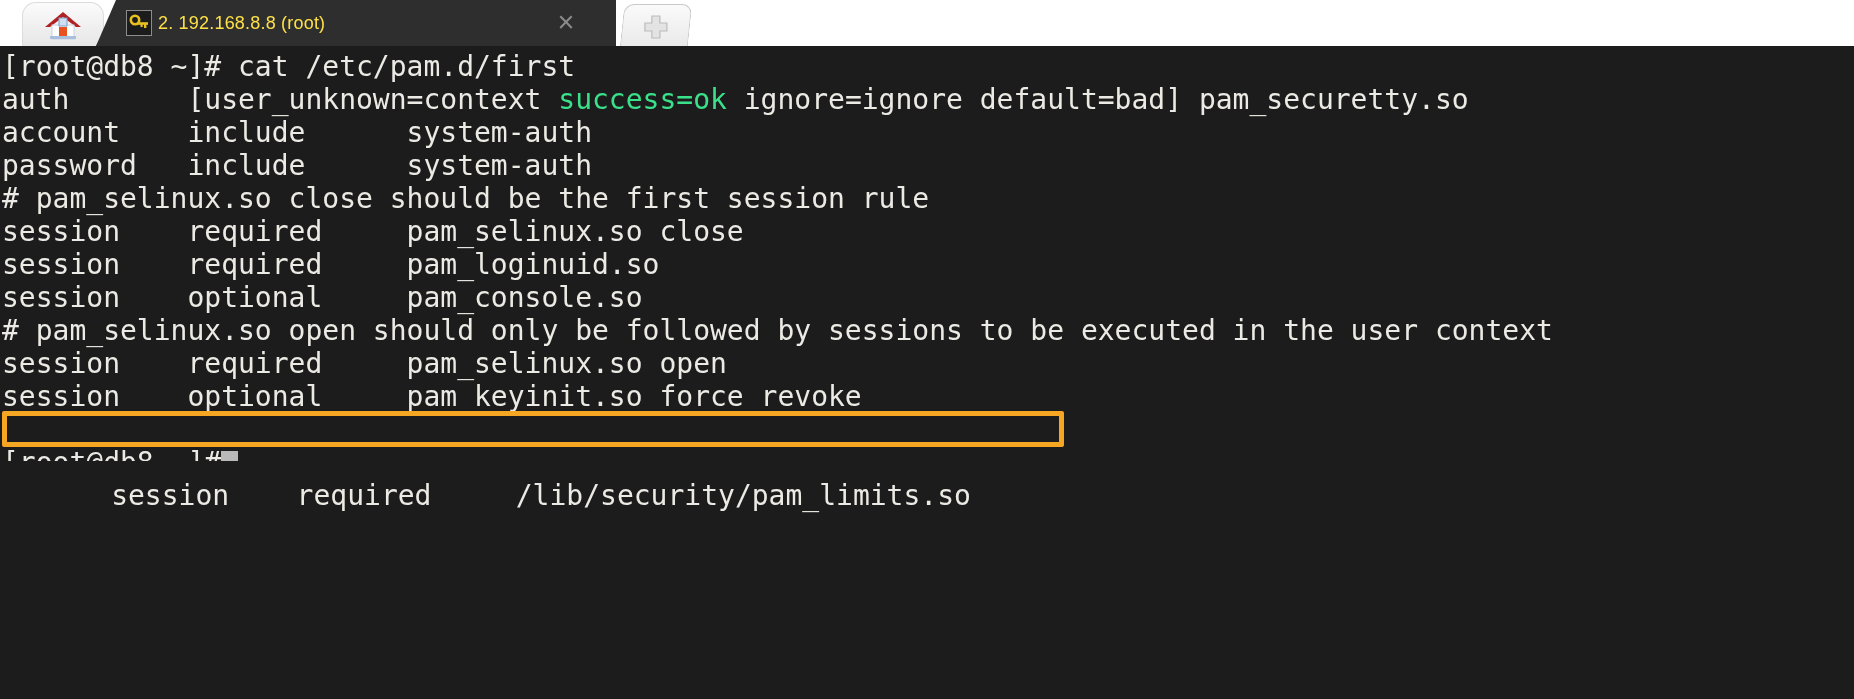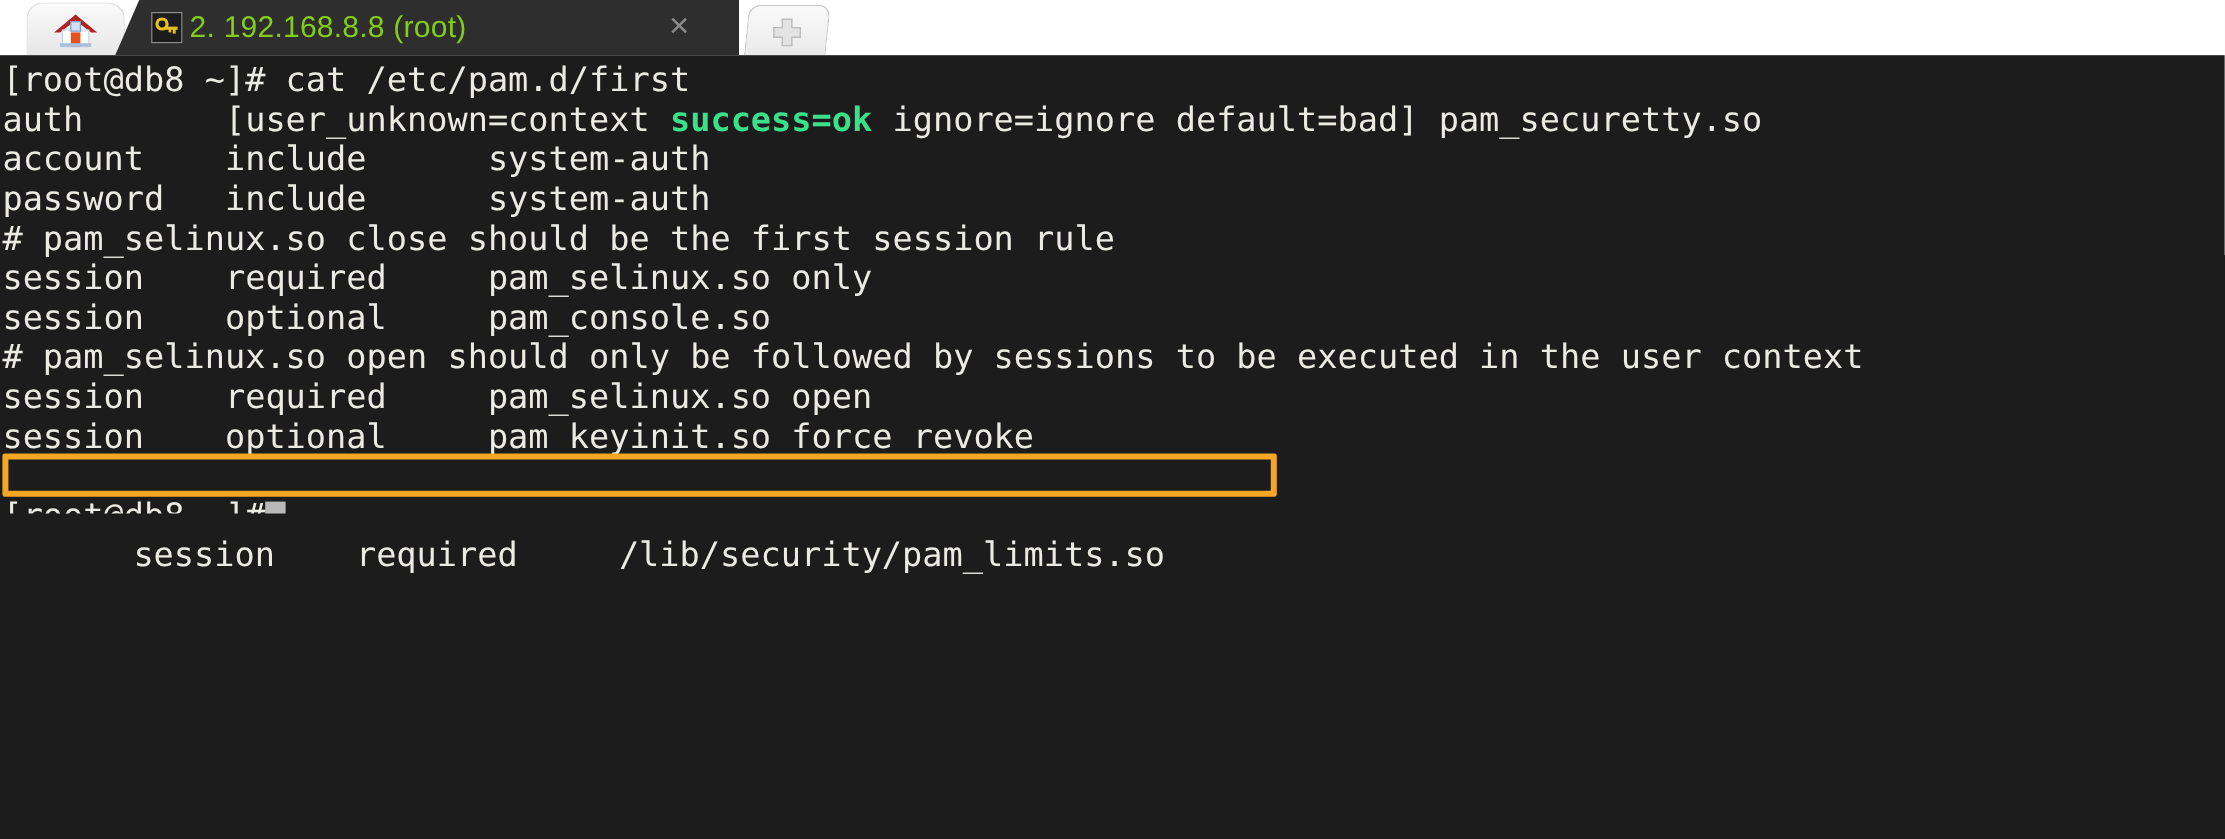--- a/index.html
+++ b/index.html
@@ -78,23 +78,23 @@
     background: #1c1c1c;
     border: 1px solid #8d8d8d;
     box-sizing: border-box;
     display: flex;
     align-items: center;
     justify-content: center;
     flex: none;
   }
 
   .tab-title {
-    color: #84cc16;
+    color: #fde047;
     font-family: "Liberation Sans", sans-serif;
-    font-size: 25px;
+    font-size: 18px;
     margin-left: 6px;
     white-space: nowrap;
     letter-spacing: 0.2px;
   }
 
   .tab-close {
     position: absolute;
     right: 36px;
     top: 9px;
     width: 28px;
@@ -145,21 +145,21 @@
   .tline {
     height: 33px;
     line-height: 33px;
     font-family: "DejaVu Sans Mono", monospace;
     font-size: 28px;
     color: #eceae4;
     white-space: pre;
     letter-spacing: 0px;
   }
 
-  .tline .grn { color: #3ae08a; font-weight: bold; }
+  .tline .grn { color: #3ae08a; }
 
   .hl-wrap {
     position: relative;
     display: block;
     height: 33px;
   }
   .hl-box {
     position: absolute;
     left: 0px;
     top: -2px;
@@ -235,21 +235,22 @@
   <div id="term-lines">
 
     <div class="tline">[root@db8 ~]# cat /etc/pam.d/first</div>
 
 
     <div class="tline"><span>auth       [user_unknown=context </span><span class="grn">success=ok</span><span> ignore=ignore default=bad] pam_securetty.so</span></div>
 
     <div class="tline">account    include      system-auth</div>
     <div class="tline">password   include      system-auth</div>
     <div class="tline"># pam_selinux.so close should be the first session rule</div>
-    <div class="tline">session    required     pam_selinux.so only</div>
+    <div class="tline">session    required     pam_selinux.so close</div>
+    <div class="tline">session    required     pam_loginuid.so</div>
     <div class="tline">session    optional     pam_console.so</div>
     <div class="tline"># pam_selinux.so open should only be followed by sessions to be executed in the user context</div>
     <div class="tline">session    required     pam_selinux.so open</div>
     <div class="tline">session    optional     pam_keyinit.so force revoke</div>
 
     <div class="tline hl-wrap">
       <span class="hl-box"></span>
       <span class="hl-text">session    required     /lib/security/pam_limits.so</span>
     </div>
 

